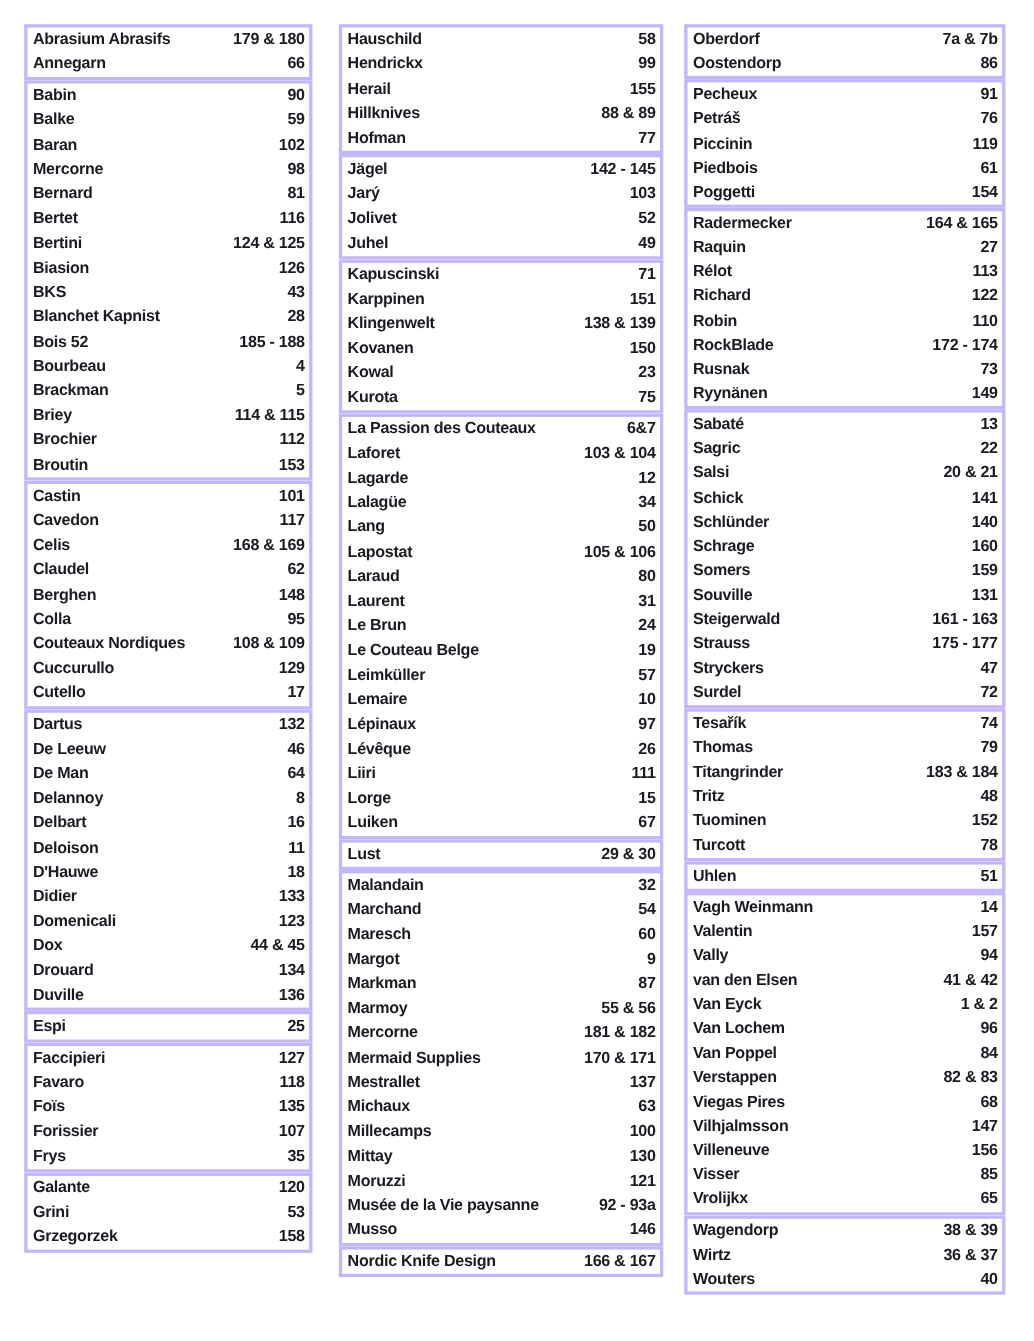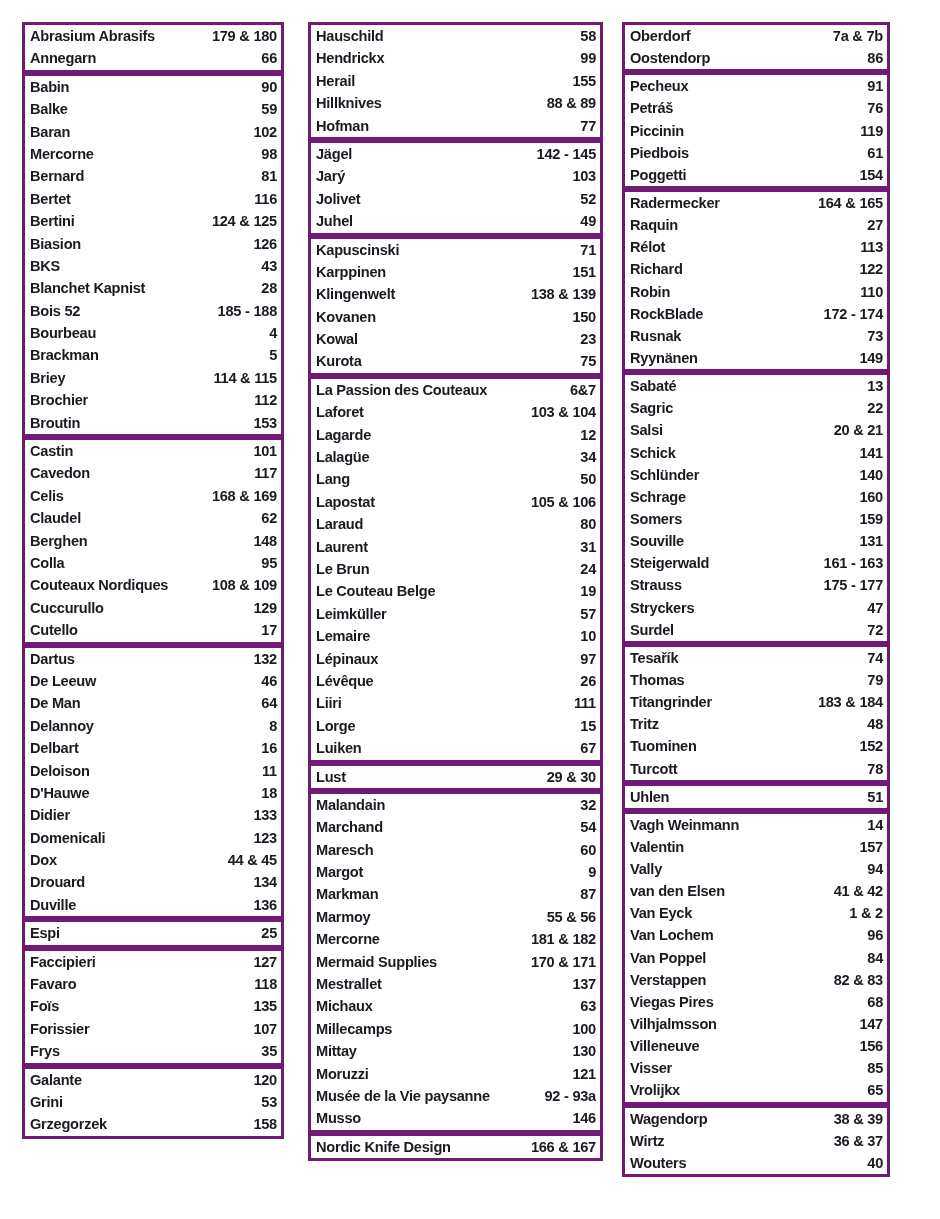--- a/index.html
+++ b/index.html
@@ -16,24 +16,24 @@
     font-family: "Liberation Sans", sans-serif;
   }
   .col {
     position: absolute;
     top: 22px;
     display: flex;
     flex-direction: column;
   }
   .col-1 { left: 22px;  width: 262px; }
   .col-2 { left: 308px; width: 295px; }
-  .col-3 { left: 622px; width: 268px; justify-content: center; }
+  .col-3 { left: 622px; width: 292px; justify-content: center; }
 
   .group {
-    border: 3px solid #701a75;
+    border: 3px solid #c4b5fd;
     background: #ffffff;
   }
   .row {
     display: flex;
     justify-content: space-between;
     align-items: center;
     height: 22.4px;
     line-height: 22.4px;
     padding: 0 4px 0 5px;
     font-size: 14.6px;

